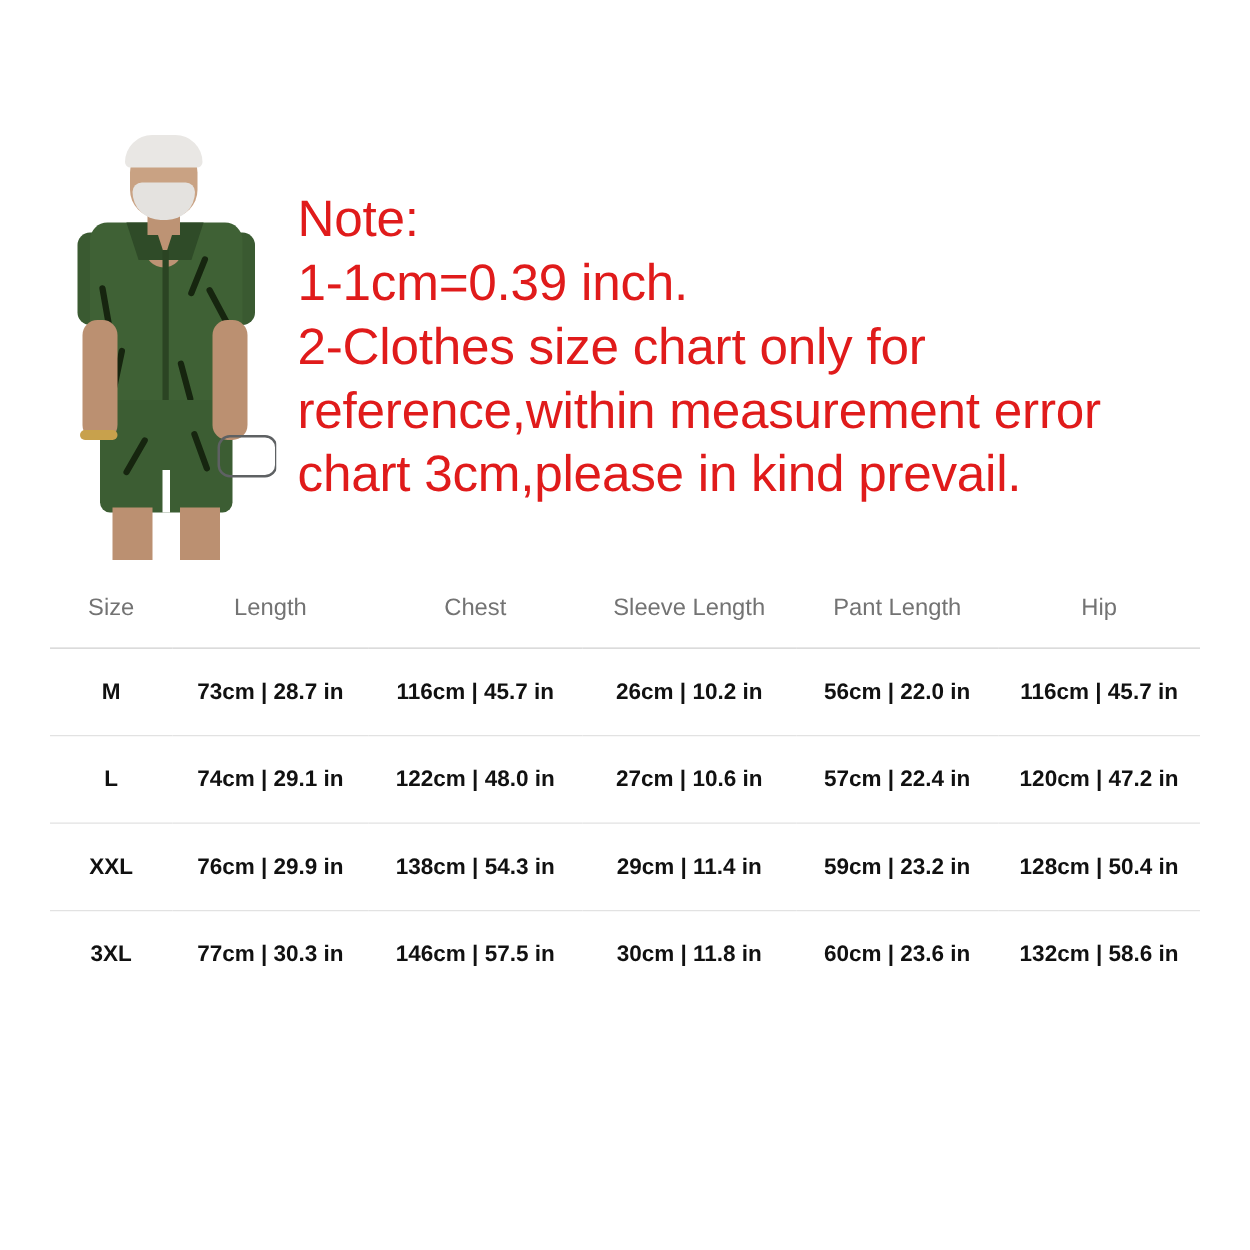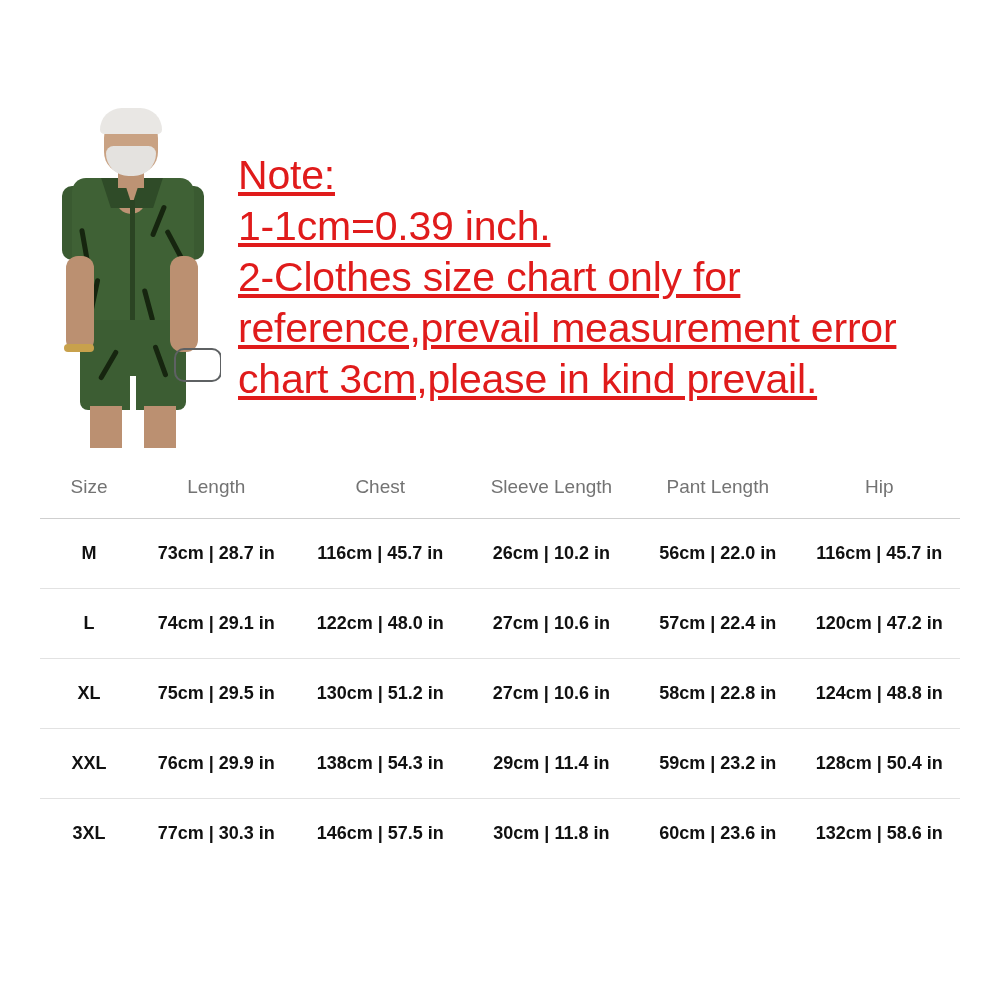--- a/index.html
+++ b/index.html
@@ -231,21 +231,21 @@
     position: absolute;
     left: 238px;
     top: 150px;
     width: 720px;
     color: #e01b1b;
     font-size: 41px;
     line-height: 51px;
     font-weight: 400;
     letter-spacing: -0.2px;
   }
-  .note-block .line { white-space: nowrap; text-decoration: underline; }
+  .note-block .line { white-space: nowrap; }
 
   
   .size-table {
     position: absolute;
     left: 40px;
     top: 468px;
     width: 920px;
     border-collapse: collapse;
   }
   .size-table th {
@@ -310,21 +310,21 @@
       <div class="fig-neck"></div>
       <div class="fig-head"></div>
       <div class="fig-beard"></div>
       <div class="fig-hair"></div>
     </div>
 
     <div class="note-block">
       <div class="line">Note:</div>
       <div class="line">1-1cm=0.39 inch.</div>
       <div class="line">2-Clothes size chart only for</div>
-      <div class="line">reference,prevail measurement error</div>
+      <div class="line">reference,within measurement error</div>
       <div class="line">chart 3cm,please in kind prevail.</div>
     </div>
   </div>
 
   <table class="size-table">
     <thead>
       <tr>
         <th class="col-size">Size</th>
         <th class="col-len">Length</th>
         <th class="col-chest">Chest</th>
@@ -344,28 +344,20 @@
       </tr>
       <tr>
         <td>L</td>
         <td>74cm | 29.1 in</td>
         <td>122cm | 48.0 in</td>
         <td>27cm | 10.6 in</td>
         <td>57cm | 22.4 in</td>
         <td>120cm | 47.2 in</td>
       </tr>
       <tr>
-        <td>XL</td>
-        <td>75cm | 29.5 in</td>
-        <td>130cm | 51.2 in</td>
-        <td>27cm | 10.6 in</td>
-        <td>58cm | 22.8 in</td>
-        <td>124cm | 48.8 in</td>
-      </tr>
-      <tr>
         <td>XXL</td>
         <td>76cm | 29.9 in</td>
         <td>138cm | 54.3 in</td>
         <td>29cm | 11.4 in</td>
         <td>59cm | 23.2 in</td>
         <td>128cm | 50.4 in</td>
       </tr>
       <tr>
         <td>3XL</td>
         <td>77cm | 30.3 in</td>

